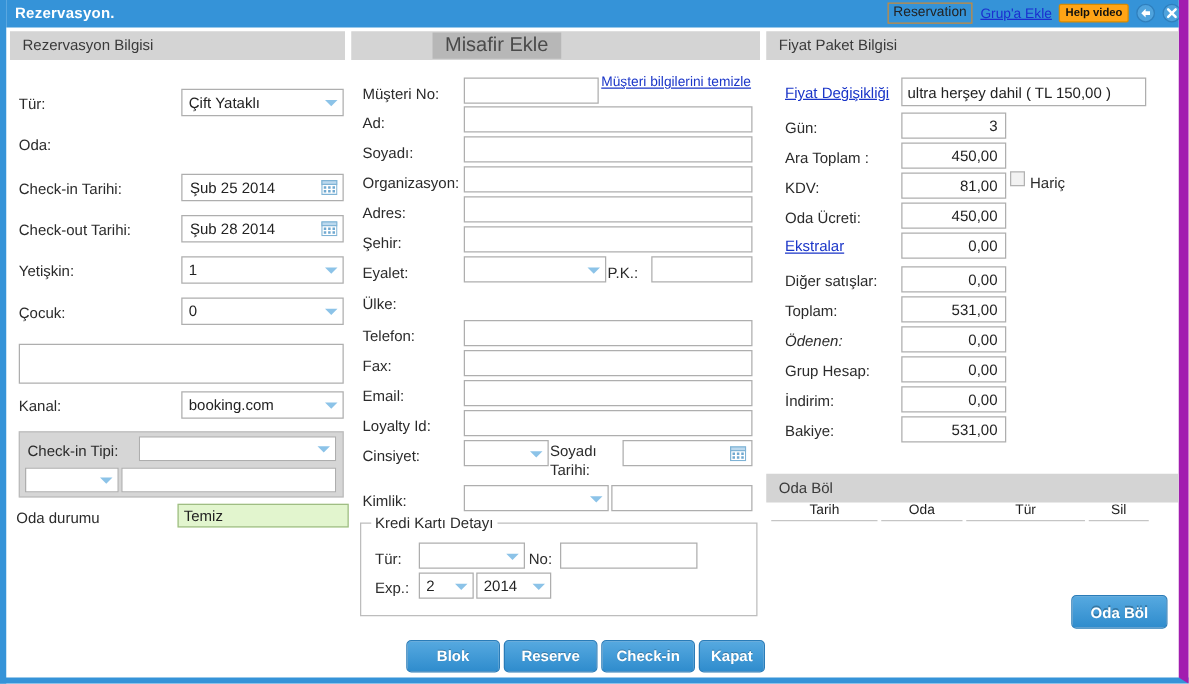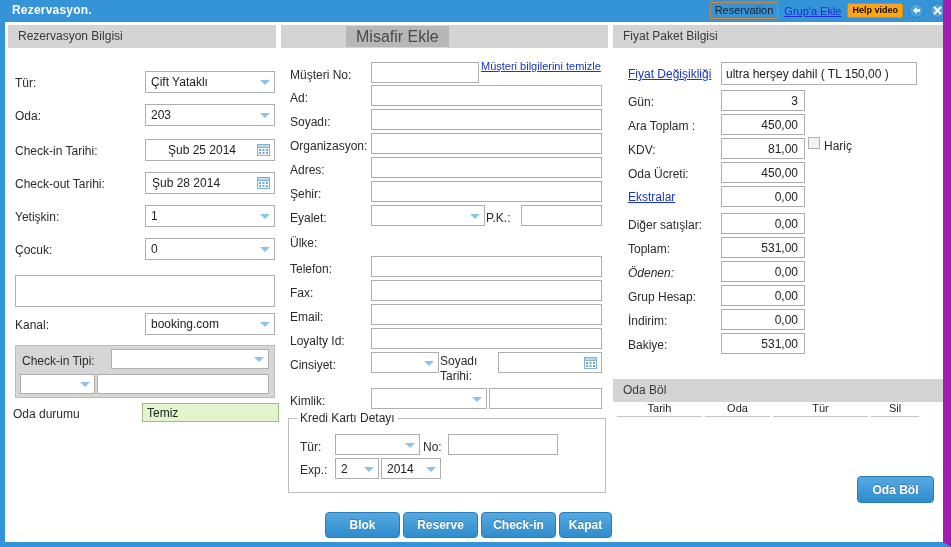--- a/index.html
+++ b/index.html
@@ -191,27 +191,23 @@
 
   <div class="panel-header" style="left:3px; top:25px; width:268px;">Rezervasyon Bilgisi</div>
 
   <div class="lbl" style="left:10px; top:76px;">Tür:</div>
   <div class="combo" style="left:140px; top:71px; width:130px; height:22px;">
     <span>Çift Yataklı</span>
     <span class="arw"></span>
   </div>
 
   <div class="lbl" style="left:10px; top:109px;">Oda:</div>
-  <div class="combo" style="left:140px; top:104px; width:130px; height:22px;">
-    <span>203</span>
-    <span class="arw"></span>
-  </div>
 
   <div class="lbl" style="left:10px; top:144px;">Check-in Tarihi:</div>
-  <div class="datefld" style="left:140px; top:139px; width:130px; height:22px;justify-content:center;">
+  <div class="datefld" style="left:140px; top:139px; width:130px; height:22px;">
     <span>Şub 25 2014</span>
     <svg class="cal-ico" viewBox="0 0 13 12">
       <rect x="0.5" y="0.5" width="12" height="11" fill="#ffffff" stroke="#7fb3d5"></rect>
       <rect x="0.5" y="0.5" width="12" height="3" fill="#bcd9ee" stroke="#7fb3d5"></rect>
       <g fill="#6fa8d0">
           <rect x="2" y="5" width="2" height="2"></rect>
           <rect x="5.5" y="5" width="2" height="2"></rect>
           <rect x="9" y="5" width="2" height="2"></rect>
           <rect x="2" y="8" width="2" height="2"></rect>
           <rect x="5.5" y="8" width="2" height="2"></rect>

